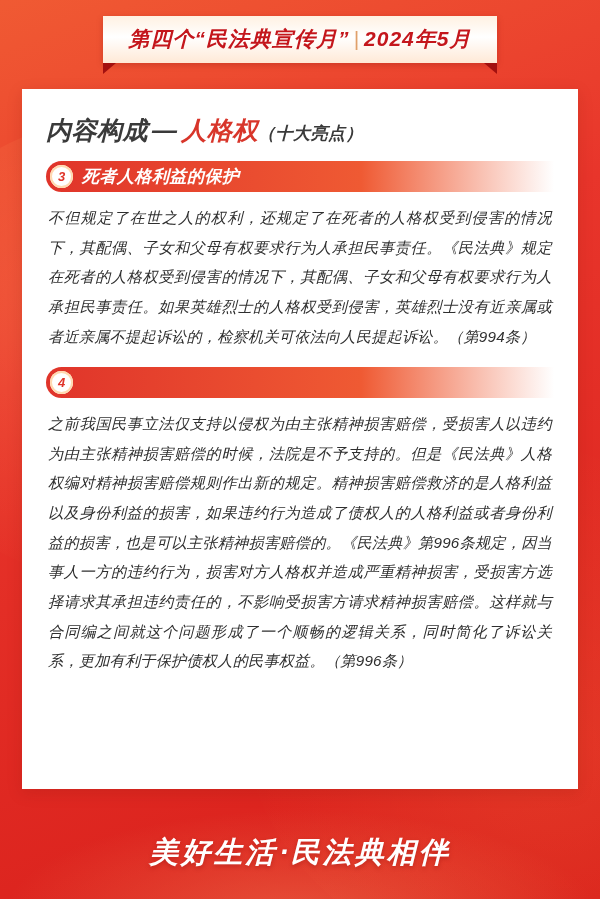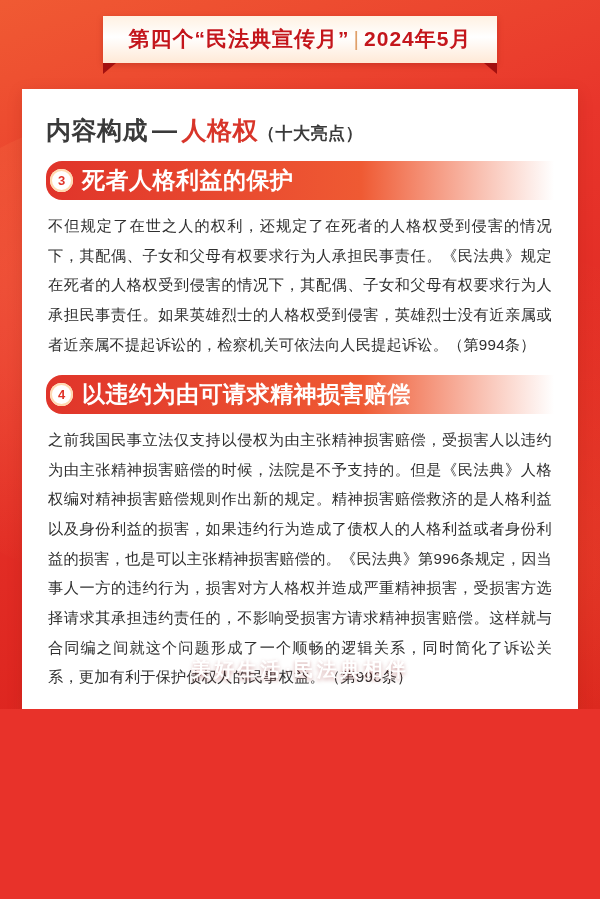--- a/index.html
+++ b/index.html
@@ -9,24 +9,25 @@
   body {
     width: 600px;
     height: 899px;
     font-family: "Liberation Sans", "DejaVu Sans", sans-serif;
     background: #e8322a;
     overflow: hidden;
   }
   .poster {
     position: relative;
     width: 600px;
-    height: 709px;
+    height: 899px;
     background: linear-gradient(160deg, #f05a33 0%, #e8352b 35%, #d81e1a 100%);
     box-sizing: border-box;
     overflow: hidden;
+    font-style: italic;
   }
   .poster::before {
     content: "";
     position: absolute;
     left: -120px;
     top: 120px;
     width: 460px;
     height: 460px;
     border-radius: 50%;
     background: radial-gradient(circle at 40% 40%, rgba(255,150,90,0.30), rgba(255,120,70,0) 70%);
@@ -144,21 +145,21 @@
     font-size: 13px;
     font-weight: bold;
     display: flex;
     align-items: center;
     justify-content: center;
     margin-right: 9px;
     box-shadow: inset 0 0 0 2px #ffd9b0;
   }
   .section-title {
     color: #ffffff;
-    font-size: 23px;
+    font-size: 17px;
     font-weight: bold;
     letter-spacing: 0.5px;
     white-space: nowrap;
   }
   .section-body {
     margin-top: 11px;
     color: #2f2f2f;
     font-size: 15.2px;
     line-height: 1.95;
     text-align: justify;
@@ -172,21 +173,21 @@
     position: absolute;
     left: 0;
     right: 0;
     bottom: 26px;
     text-align: center;
     z-index: 3;
   }
   .footer-text {
     display: inline-block;
     color: #ffffff;
-    font-size: 20px;
+    font-size: 29px;
     font-weight: bold;
     letter-spacing: 3px;
     text-shadow: 0 2px 4px rgba(130,10,10,0.35);
   }
   .footer-text .dot {
     letter-spacing: 0;
     margin: 0 2px;
   }
   .footer-wave {
     position: absolute;
@@ -219,21 +220,20 @@
       <div class="section-head">
         <div class="badge">3</div>
         <div class="section-title">死者人格利益的保护</div>
       </div>
       <div class="section-body">不但规定了在世之人的权利，还规定了在死者的人格权受到侵害的情况下，其配偶、子女和父母有权要求行为人承担民事责任。《民法典》规定在死者的人格权受到侵害的情况下，其配偶、子女和父母有权要求行为人承担民事责任。如果英雄烈士的人格权受到侵害，英雄烈士没有近亲属或者近亲属不提起诉讼的，检察机关可依法向人民提起诉讼。（第994条）</div>
     </div>
 
     <div class="section">
       <div class="section-head">
         <div class="badge">4</div>
-        <div class="section-title">以违约为由可请求精神损害赔偿</div>
       </div>
       <div class="section-body">之前我国民事立法仅支持以侵权为由主张精神损害赔偿，受损害人以违约为由主张精神损害赔偿的时候，法院是不予支持的。但是《民法典》人格权编对精神损害赔偿规则作出新的规定。精神损害赔偿救济的是人格利益以及身份利益的损害，如果违约行为造成了债权人的人格利益或者身份利益的损害，也是可以主张精神损害赔偿的。《民法典》第996条规定，因当事人一方的违约行为，损害对方人格权并造成严重精神损害，受损害方选择请求其承担违约责任的，不影响受损害方请求精神损害赔偿。这样就与合同编之间就这个问题形成了一个顺畅的逻辑关系，同时简化了诉讼关系，更加有利于保护债权人的民事权益。（第996条）</div>
     </div>
 
   </div>
 
   <div class="footer-wave"></div>
 
   <div class="footer">
     <span class="footer-text"><span>美好生活</span><span class="dot">·</span><span>民法典相伴</span></span>

